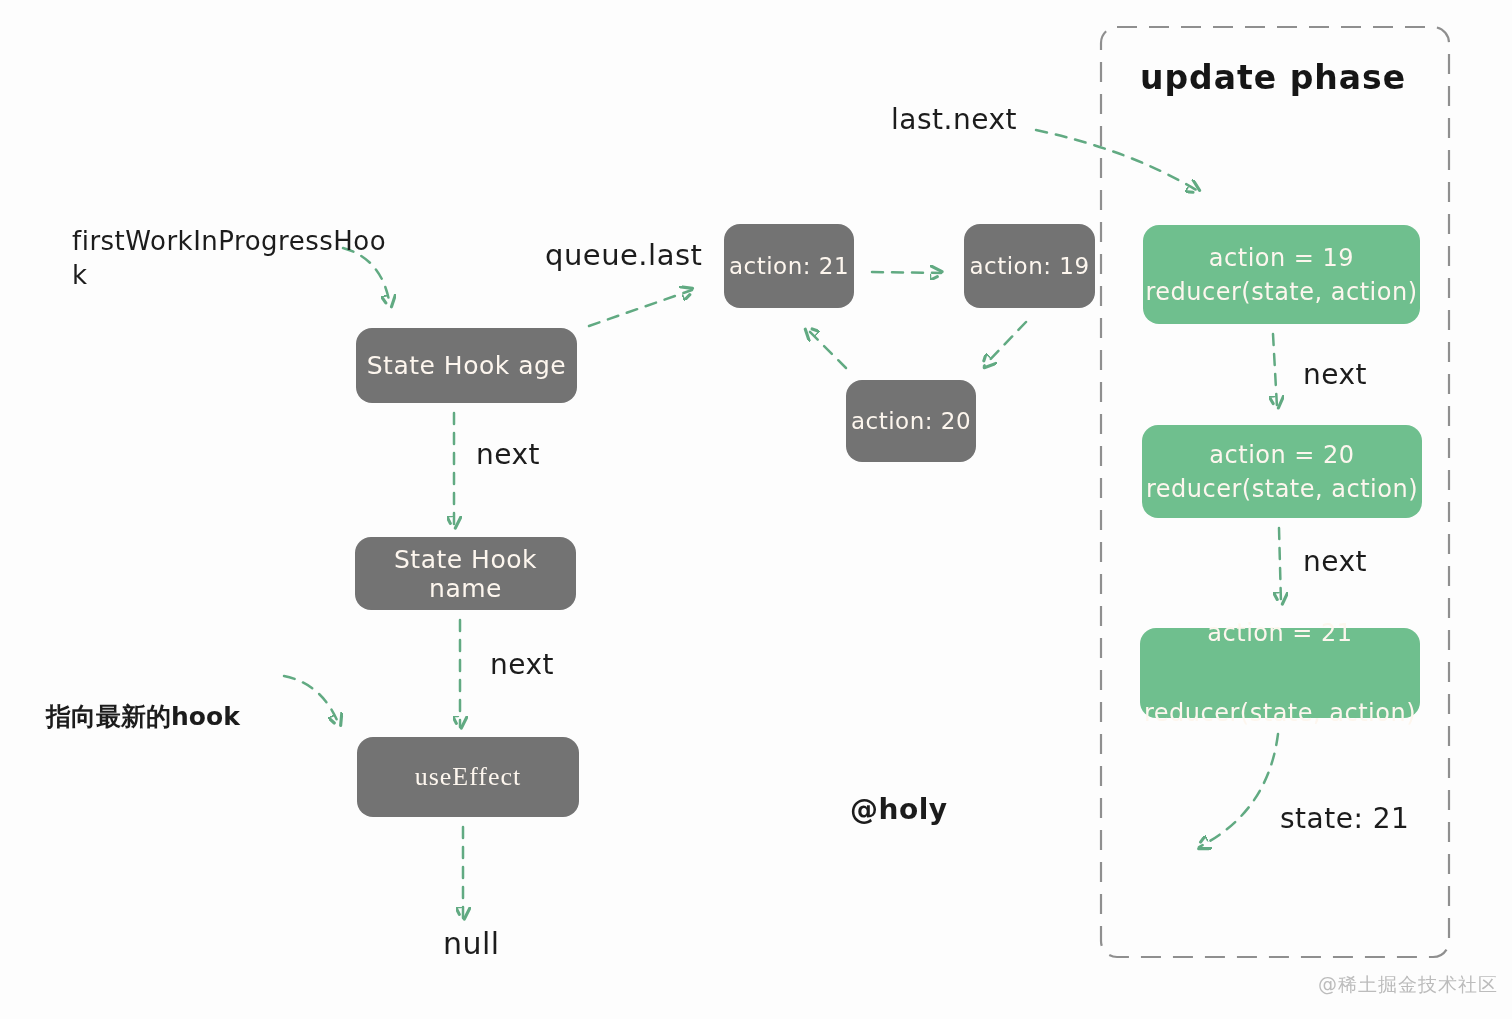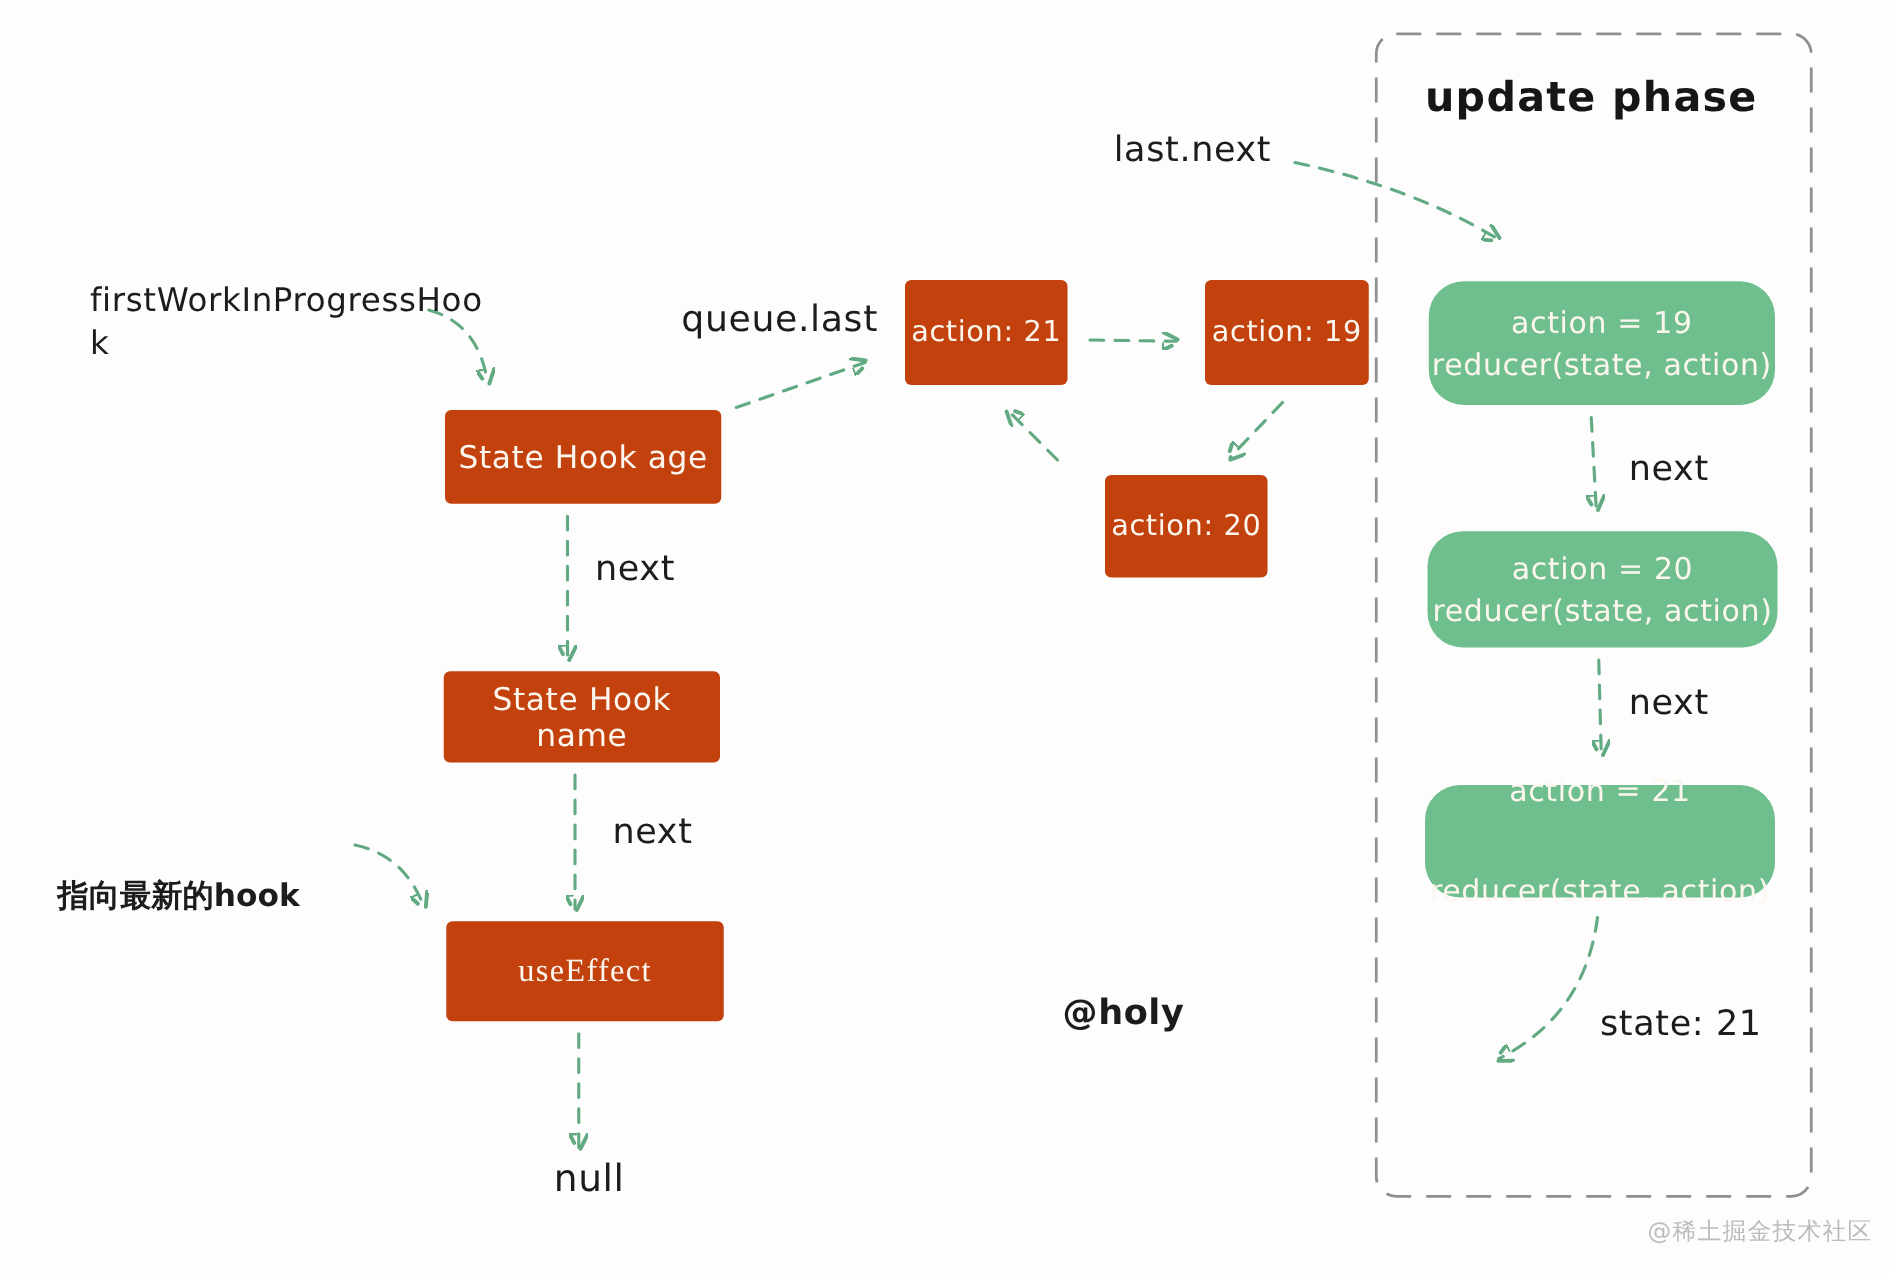--- a/index.html
+++ b/index.html
@@ -9,22 +9,22 @@
     font-family:"DejaVu Sans", sans-serif;
     color:#1f1f1f;
   }
   .arrows{position:absolute;left:0;top:0;width:1512px;height:1019px;pointer-events:none;}
   .arrows path{fill:none;stroke:#61aa82;stroke-width:2.5;stroke-dasharray:11 9;stroke-linecap:round;}
   .frame-rect{fill:none;stroke:#8f8f8f;stroke-width:2.2;stroke-dasharray:20 12;}
   .node{
     position:absolute;display:flex;align-items:center;justify-content:center;
     text-align:center;color:#fdf6ee;box-sizing:border-box;
   }
-  .node.orange{background:#c2410c;border-radius:5px;}
-  .node.green{background:#6fbf8e;border-radius:28px;flex-direction:column;line-height:34px;}
+  .node.orange{background:#737373;border-radius:16px;}
+  .node.green{background:#6fbf8e;border-radius:16px;flex-direction:column;line-height:34px;}
   .hand{letter-spacing:.5px;}
   .lbl{position:absolute;white-space:nowrap;color:#1c1c1c;}
   .phase-title{position:absolute;font-size:33px;font-weight:600;color:#161616;letter-spacing:1px;}
   .serif-label{font-family:"Liberation Serif", serif;letter-spacing:1px;}
   .watermark{position:absolute;color:#bcbcbc;font-size:19px;letter-spacing:1px;}
 </style>
 </head>
 <body>
 
 <div class="canvas">
@@ -62,21 +62,21 @@
 
   <div class="lbl hand" style="left:476px;top:438px;font-size:28px;">next</div>
   <div class="lbl hand" style="left:490px;top:648px;font-size:28px;">next</div>
 
   <div class="node orange hand" style="left:356px;top:328px;width:221px;height:75px;font-size:25px;">State Hook age</div>
   <div class="node orange serif-label" style="left:357px;top:737px;width:222px;height:80px;font-size:26px;">useEffect</div>
   <div class="node orange hand" style="left:355px;top:537px;width:221px;height:73px;font-size:25px;">State Hook name</div>
 
   <div class="node orange hand" style="left:724px;top:224px;width:130px;height:84px;font-size:23px;">action: 21</div>
   <div class="node orange hand" style="left:964px;top:224px;width:131px;height:84px;font-size:23px;">action: 19</div>
-  <div class="node orange hand" style="left:846px;top:380px;width:130px;height:82px;font-size:23px;margin-left:38px;">action: 20</div>
+  <div class="node orange hand" style="left:846px;top:380px;width:130px;height:82px;font-size:23px;">action: 20</div>
 
   <div class="phase-title hand" style="left:1140px;top:58px;">update phase</div>
 
   <div class="node green hand" style="left:1143px;top:225px;width:277px;height:99px;font-size:24px;">
     <span>action = 19</span>
     <span>reducer(state, action)</span>
   </div>
   <div class="lbl hand" style="left:1303px;top:358px;font-size:28px;">next</div>
 
   <div class="node green hand" style="left:1142px;top:425px;width:280px;height:93px;font-size:24px;">

